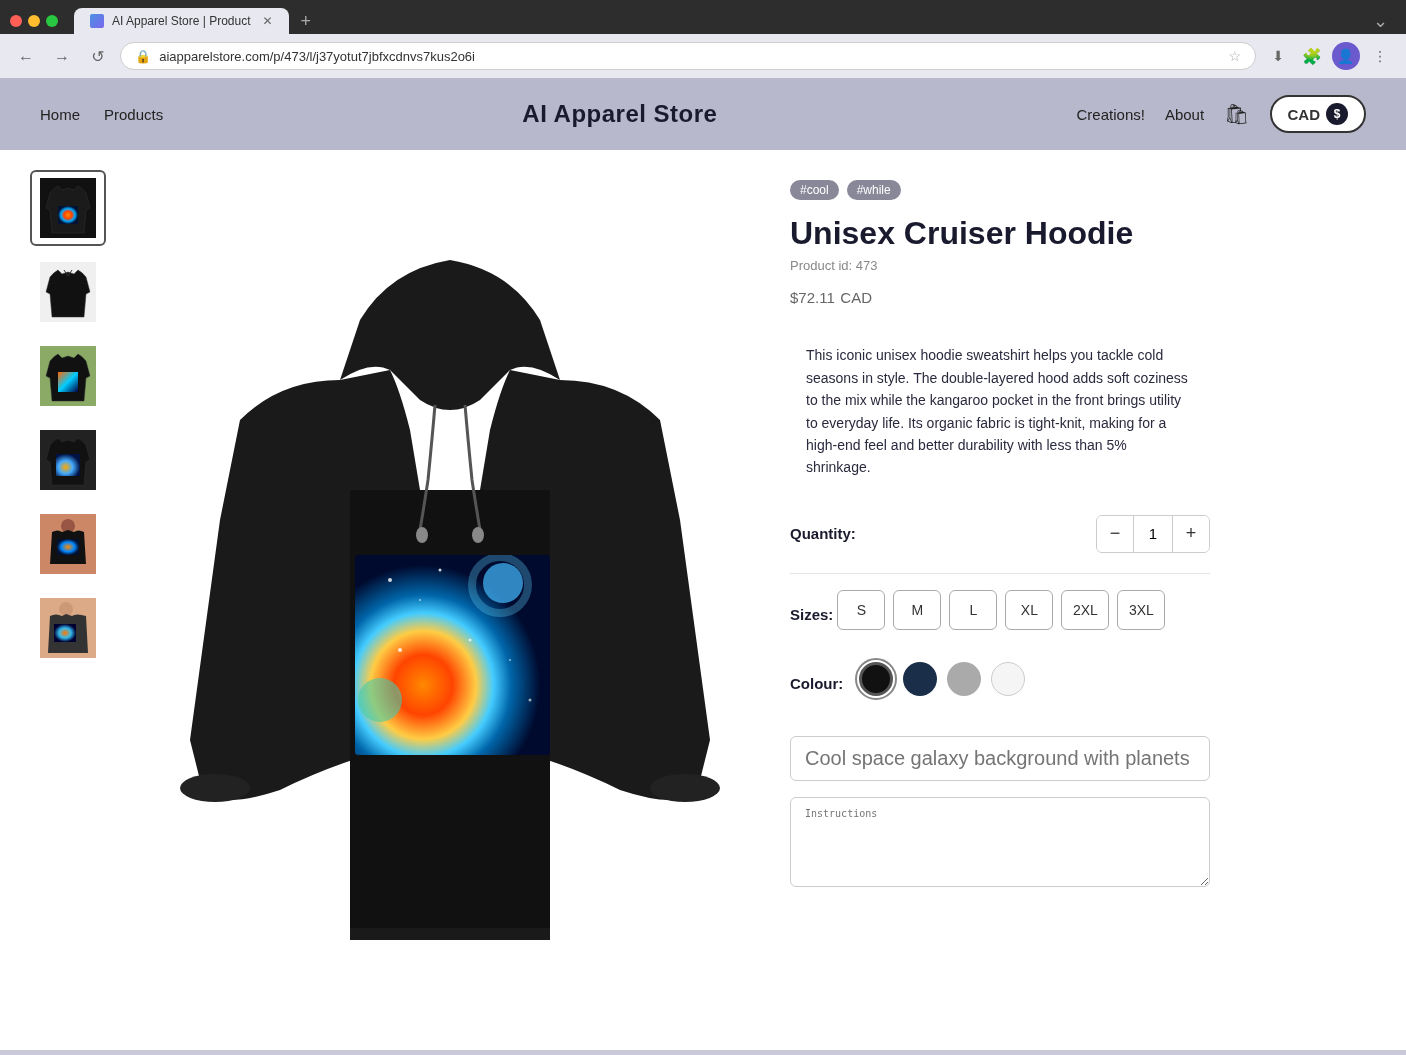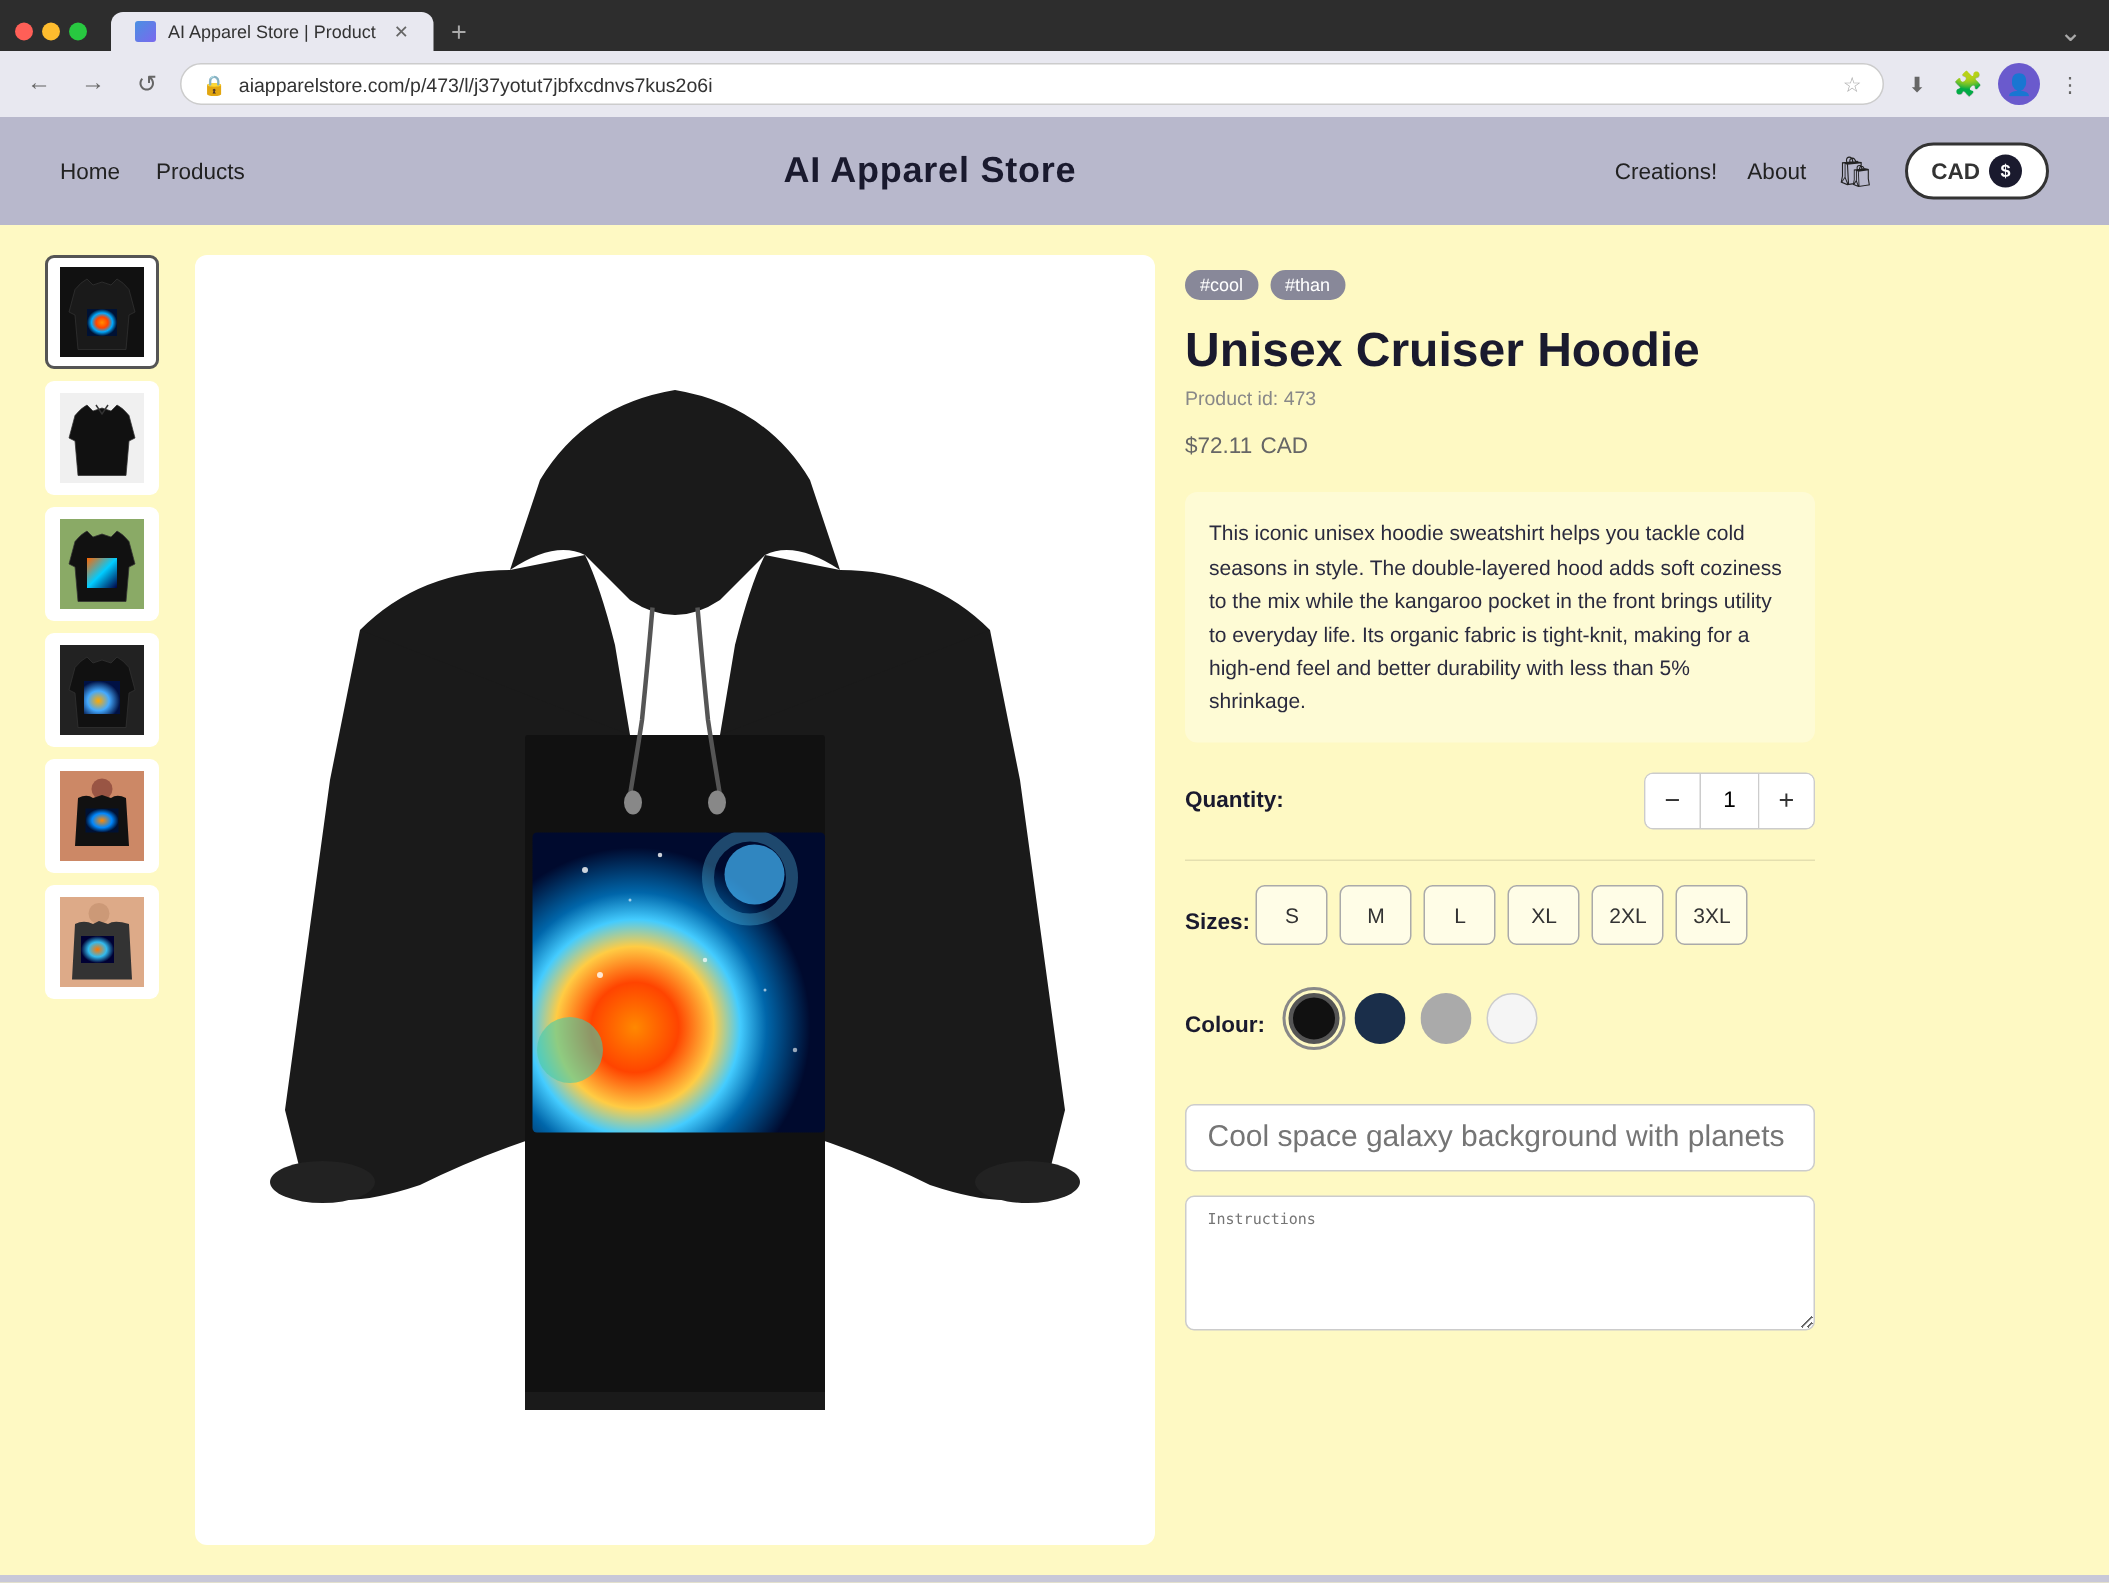--- a/index.html
+++ b/index.html
@@ -31,21 +31,21 @@
     .store-header { background: #b8b8cc; padding: 0 40px; display: flex; align-items: center; height: 72px; }
     .store-nav-left { display: flex; gap: 24px; align-items: flex-start; }
     .nav-link { font-size: 15px; color: #222; text-decoration: none; cursor: pointer; }
     .store-title { flex: 1; text-align: center; font-size: 24px; font-weight: 600; color: #1a1a2e; letter-spacing: 0.5px; }
     .store-nav-right { display: flex; gap: 20px; align-items: center; }
     .cart-icon { font-size: 20px; color: #222; cursor: pointer; }
     .cad-btn { border: 2px solid #333; border-radius: 24px; padding: 6px 16px; font-size: 15px; font-weight: 600; color: #333; background: white; cursor: pointer; display: flex; align-items: center; gap: 6px; }
     .cad-dollar { background: #1a1a2e; color: white; border-radius: 50%; width: 22px; height: 22px; display: flex; align-items: center; justify-content: center; font-size: 12px; font-weight: bold; }
 
     
-    .main-content { display: flex; padding: 20px 30px; gap: 20px; background: #fef9c3; min-height: 900px; }
+    .main-content { display: flex; padding: 20px 30px; gap: 20px; background: #ffffff; min-height: 900px; }
 
     
     .thumbnail-sidebar { display: flex; flex-direction: column; gap: 8px; width: 80px; flex-shrink: 0; }
     .thumb { width: 76px; height: 76px; border-radius: 6px; overflow: hidden; cursor: pointer; border: 2px solid transparent; background: white; display: flex; align-items: center; justify-content: center; }
     .thumb.active { border-color: #555; }
 
     
     .hoodie-thumb { width: 56px; height: 60px; }
 
     
@@ -292,21 +292,21 @@
         <ellipse cx="55" cy="548" rx="35" ry="14" fill="#222"></ellipse>
         <ellipse cx="525" cy="548" rx="35" ry="14" fill="#222"></ellipse>
       </svg>
     </div>
   </div>
 
   <div class="product-details">
 
     <div class="tags">
       <span class="tag">#cool</span>
-      <span class="tag">#than</span>
+      <span class="tag">#while</span>
     </div>
 
     <h1 class="product-title">Unisex Cruiser Hoodie</h1>
     <p class="product-id">Product id: 473</p>
 
     <div class="product-price">
       <span>$72.11</span>
       <span>CAD</span>
     </div>
 

